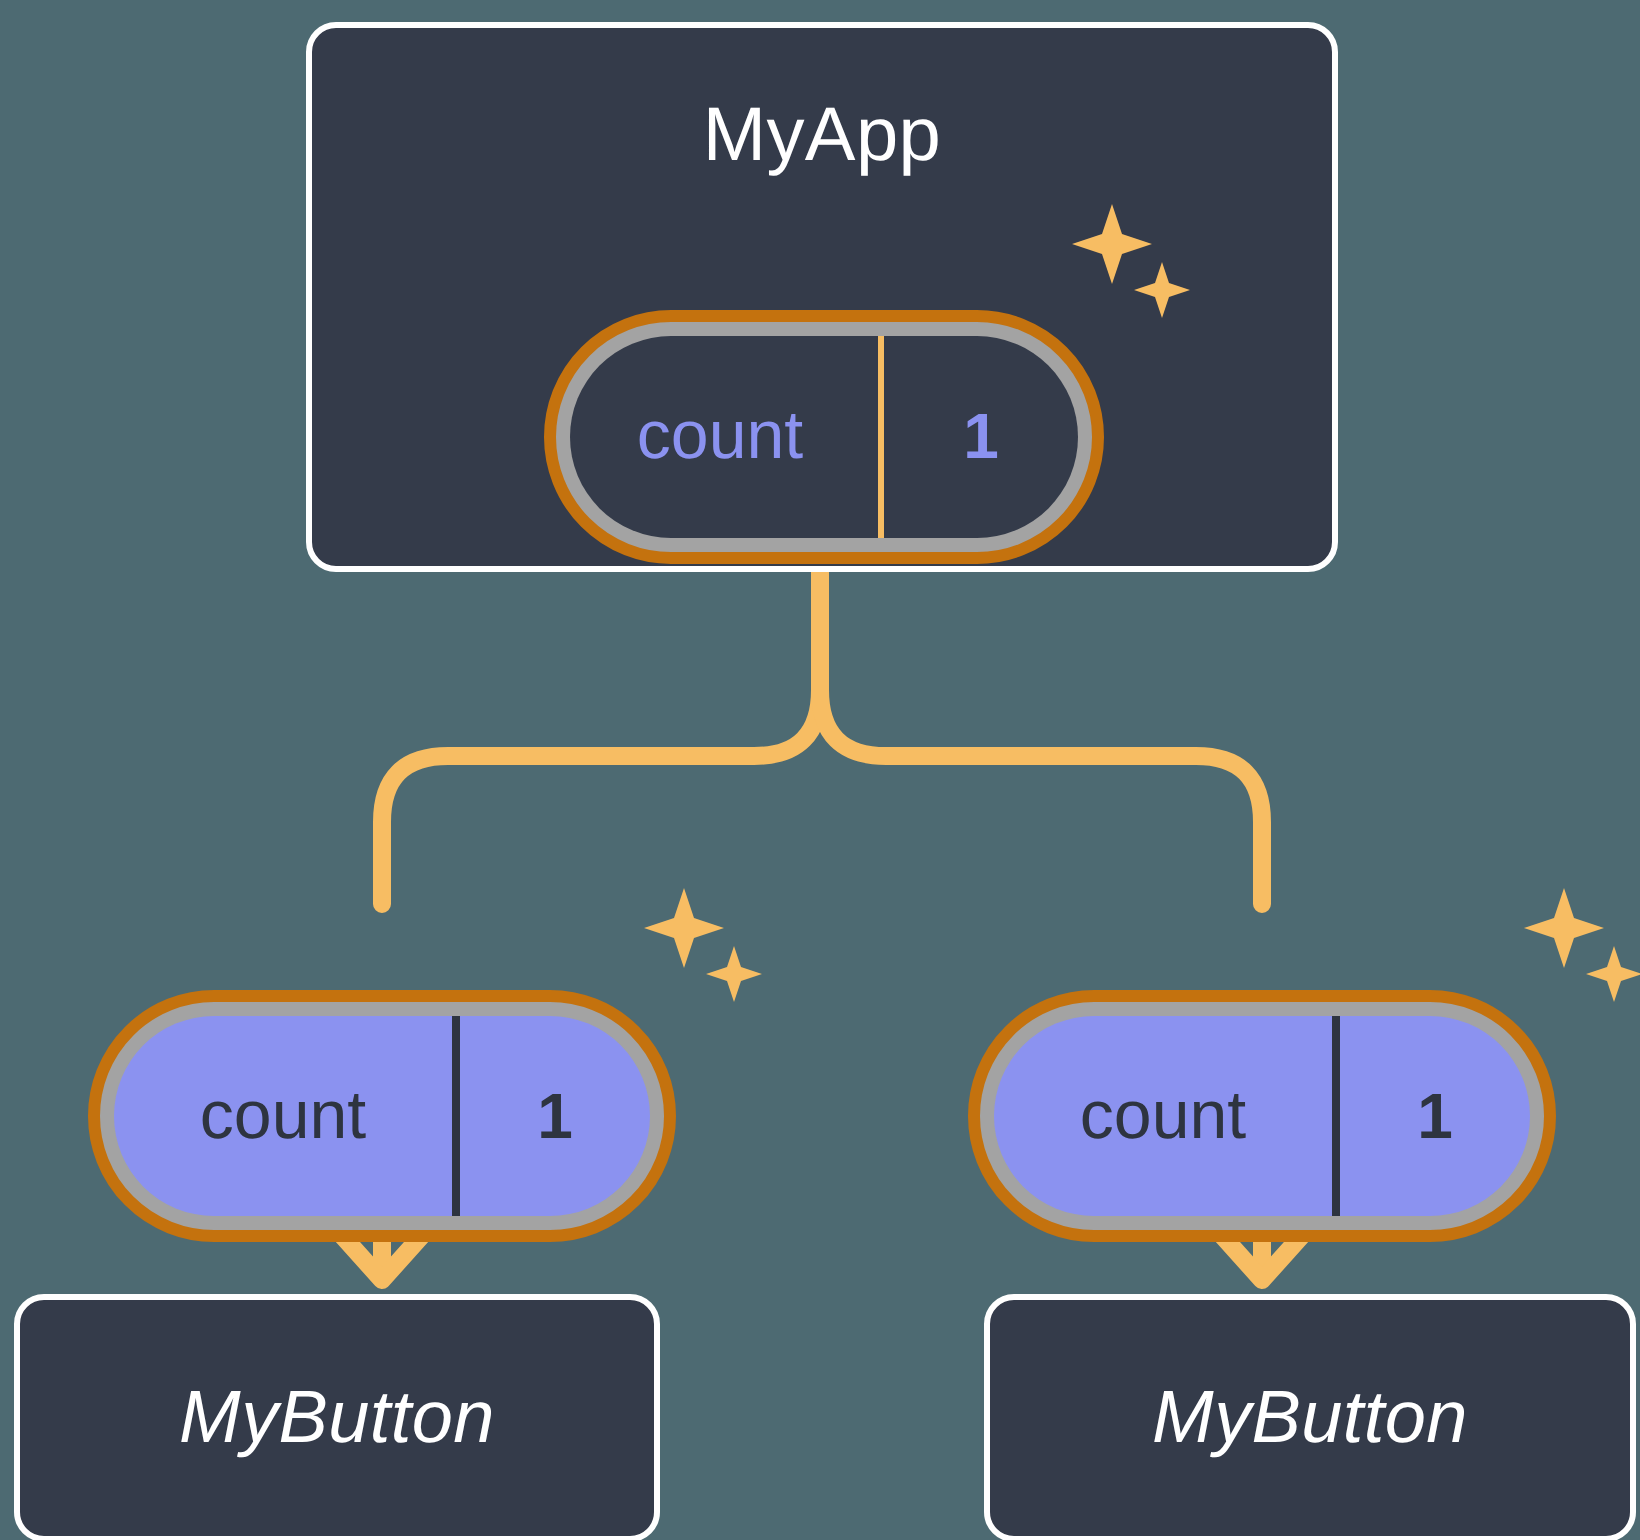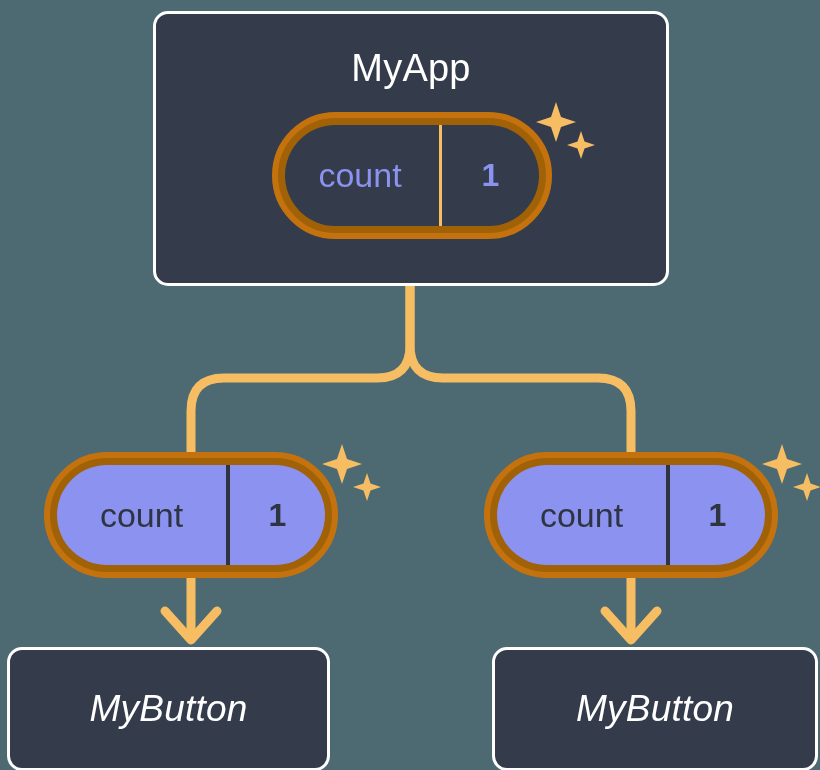--- a/index.html
+++ b/index.html
@@ -80,22 +80,23 @@
   }
 
   
   .pill {
     position: absolute;
     box-sizing: border-box;
     display: flex;
     align-items: stretch;
     border-radius: 999px;
     border: 6px solid #c4720e;
-    background: #a16207;
+    background: #a3a3a3;
     padding: 7px;
+    margin-top: 43px;
   }
   .pill-inner {
     display: flex;
     align-items: stretch;
     flex: 1 1 auto;
     border-radius: 999px;
     overflow: hidden;
   }
   .pill-key, .pill-val {
     display: flex;

